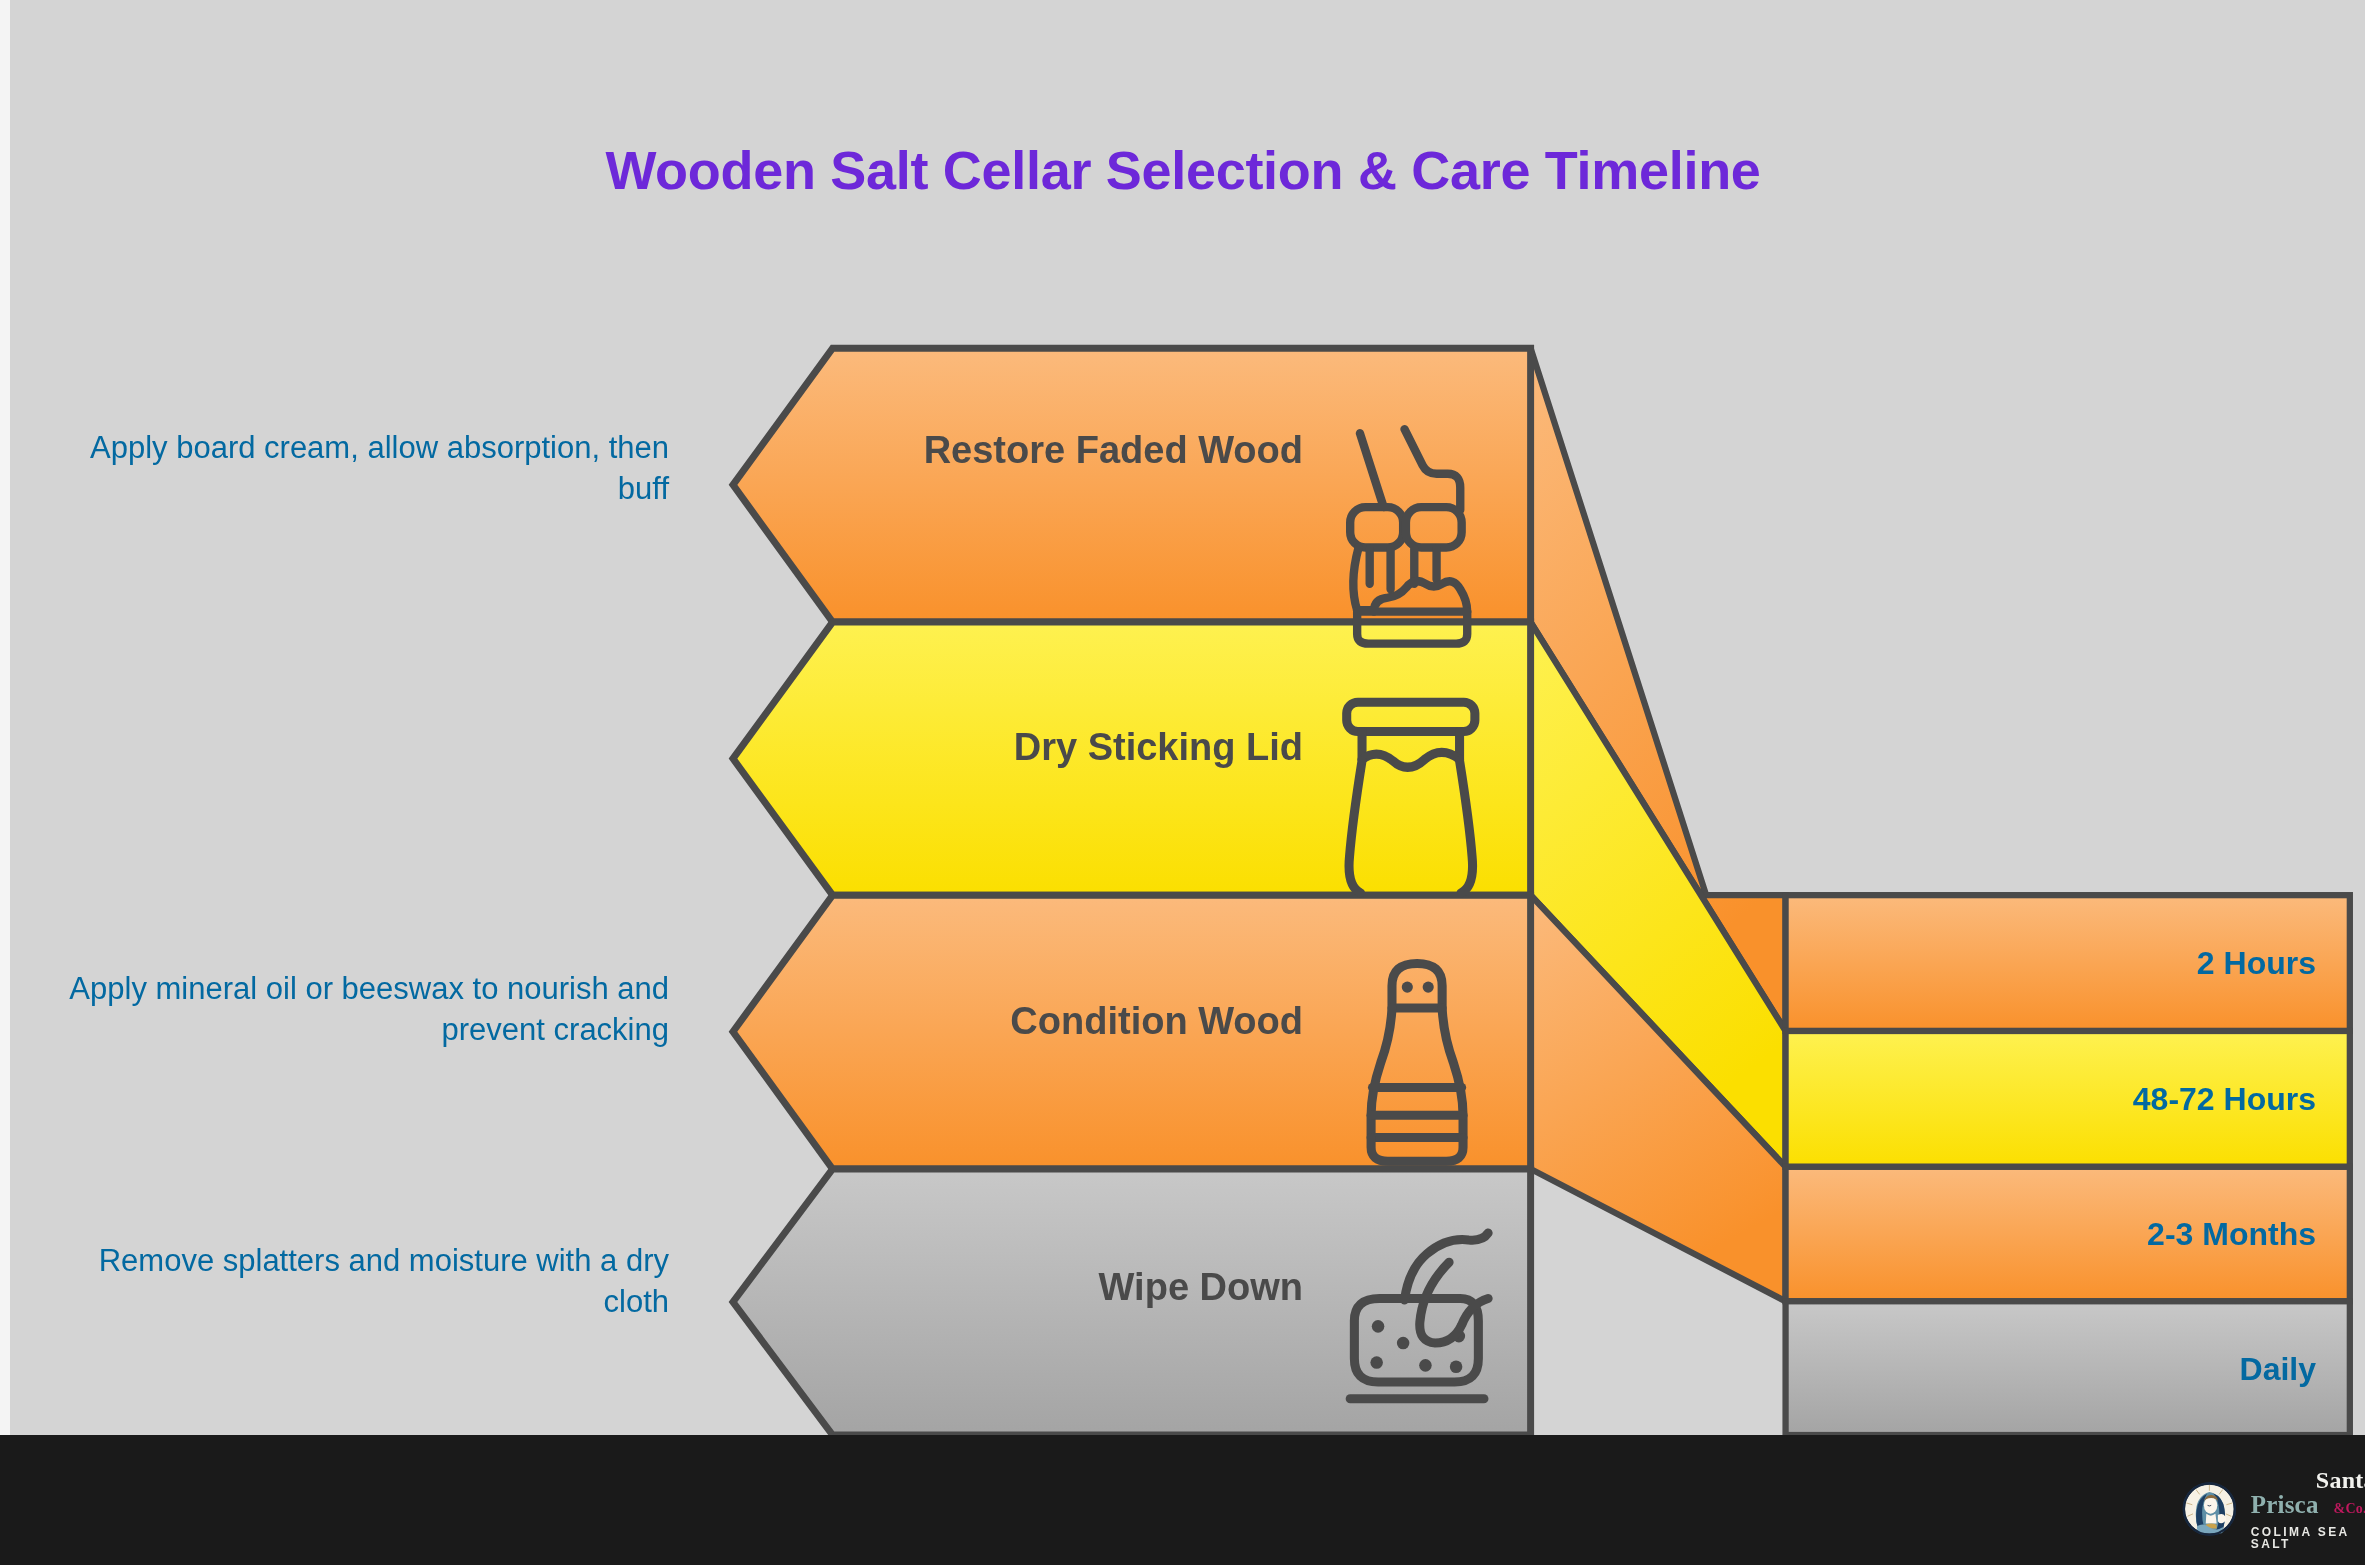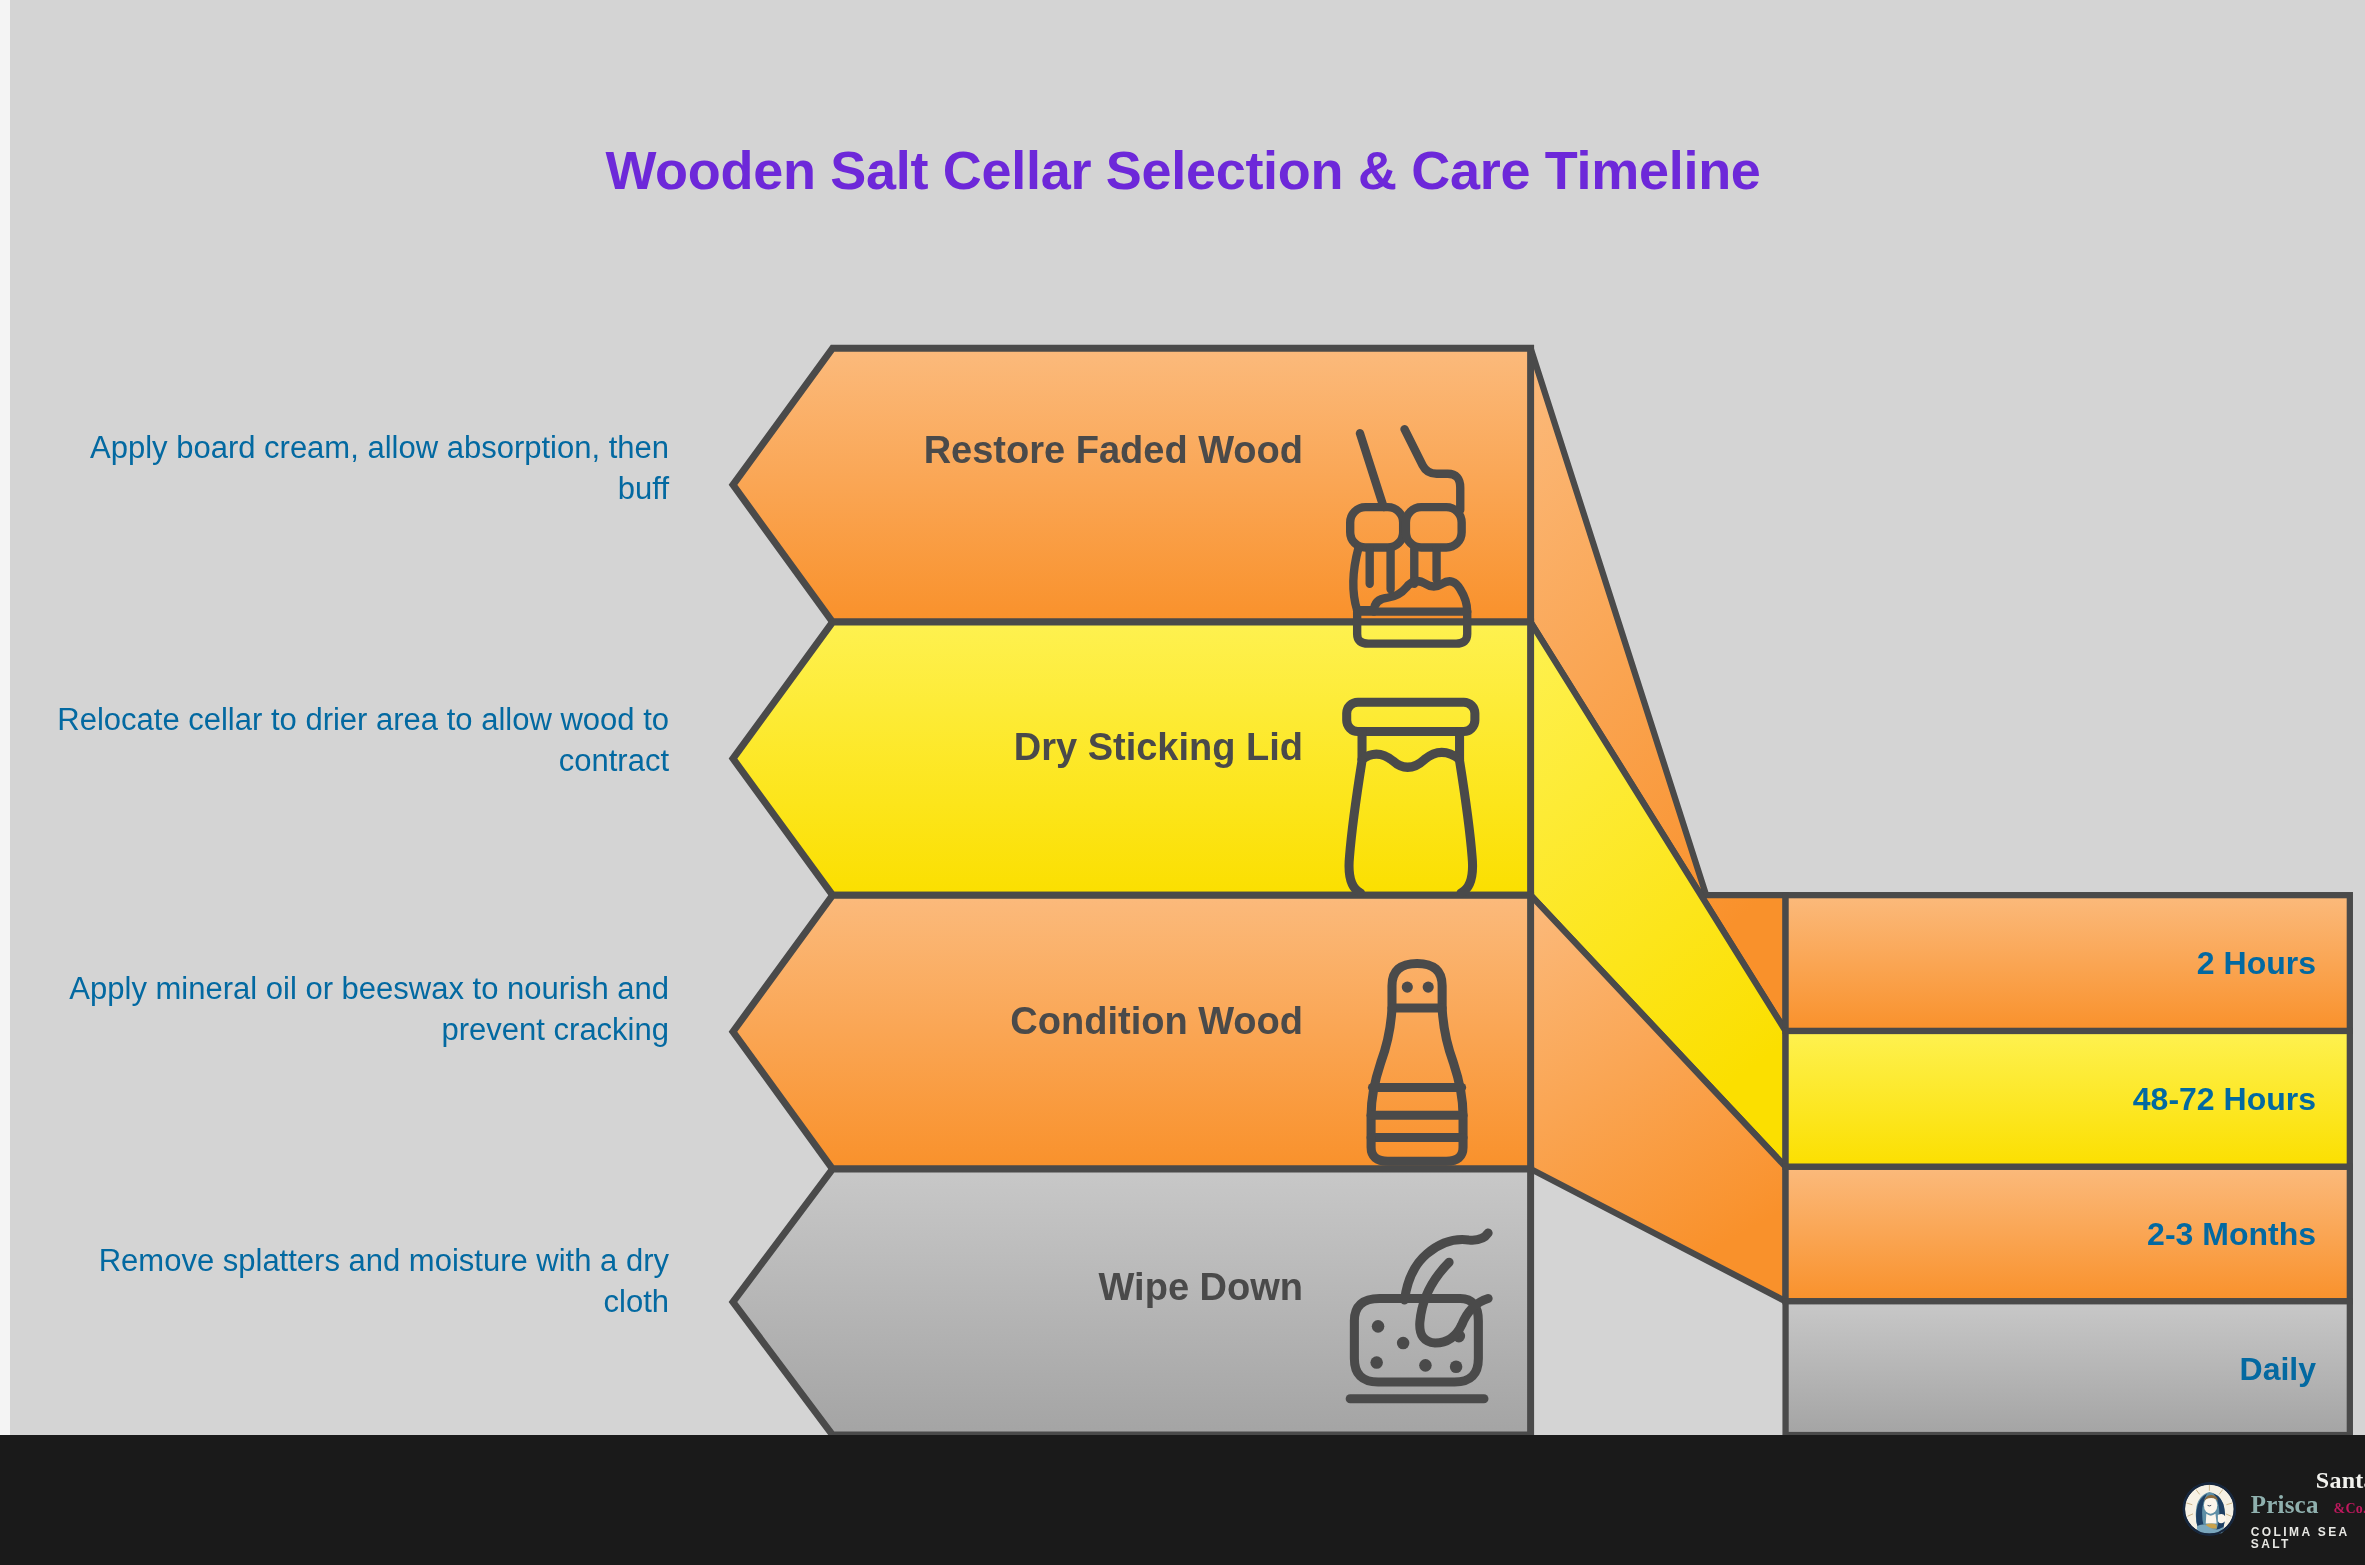--- a/index.html
+++ b/index.html
@@ -216,21 +216,20 @@
       <circle cx="116" cy="200" r="9" fill="#4a4a4a" stroke="none"></circle>
       <circle cx="164" cy="158" r="9" fill="#4a4a4a" stroke="none"></circle>
       <circle cx="160" cy="202" r="9" fill="#4a4a4a" stroke="none"></circle>
       <path d="M 86,106 Q 92,62 118,40 Q 146,16 178,20 Q 198,22 206,10"></path>
       <path d="M 150,52 Q 112,90 108,138 Q 106,166 130,168 Q 156,168 168,142 Q 180,112 206,104"></path>
       <path d="M 8,248 L 200,248"></path>
     </g>
   </svg>
 
   <div class="desc" style="top:428px">Apply board cream, allow absorption, then buff</div>
-  <div class="desc" style="top:700px">Relocate cellar to drier area to allow wood to contract</div>
   <div class="desc" style="top:969px">Apply mineral oil or beeswax to nourish and prevent cracking</div>
   <div class="desc" style="top:1241px">Remove splatters and moisture with a dry cloth</div>
 
   <div class="stage-label" style="left:829px; top:724px; width:474px;">Dry Sticking Lid</div>
   <div class="stage-label" style="left:829px; top:427px; width:474px;">Restore Faded Wood</div>
   <div class="stage-label" style="left:829px; top:998px; width:474px;">Condition Wood</div>
   <div class="stage-label" style="left:829px; top:1264px; width:474px;">Wipe Down</div>
 
   <div class="time-label" style="left:1785px; top:945px; width:531px;">2 Hours</div>
   <div class="time-label" style="left:1785px; top:1081px; width:531px;">48-72 Hours</div>

